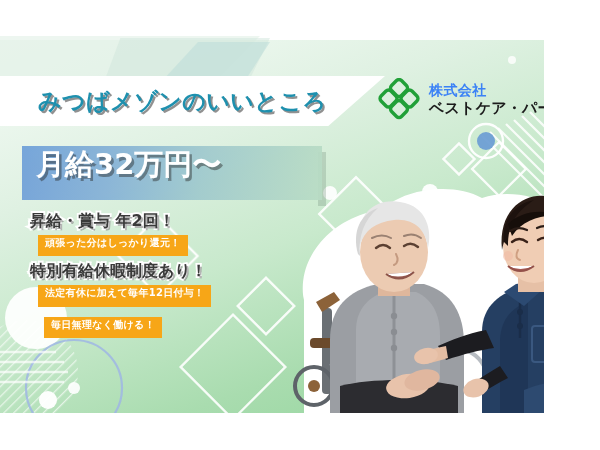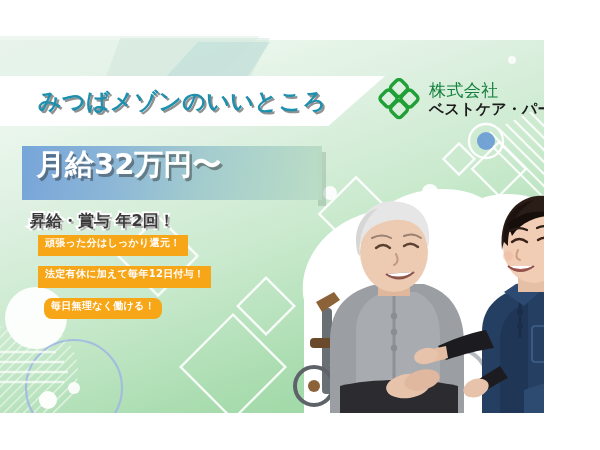--- a/index.html
+++ b/index.html
@@ -80,21 +80,21 @@
   }
 
   
   .logo {
     position: absolute; left: 378px; top: 78px;
     display: flex; align-items: center; gap: 9px;
   }
   .logo-mark { width: 42px; height: 42px; flex: 0 0 42px; }
   .logo-txt { line-height: 1.12; }
   .logo-corp {
-    font-size: 17px; font-weight: 400; color: #15803d; letter-spacing: .4px;
+    font-size: 14px; font-weight: 700; color: #3b82f6; letter-spacing: .4px;
   }
   .logo-name {
     font-size: 15px; font-weight: 700; color: #1b1b1b; letter-spacing: .2px;
     white-space: nowrap;
   }
 
   
   .salary-band {
     position: absolute;
     left: 22px; top: 146px;
@@ -138,21 +138,21 @@
     display: inline-block;
     margin: 3px 0 0 8px;
     padding: 2px 7px 8px 7px;
     background: #f7a617;
     color: #ffffff;
     font-size: 10px; font-weight: 700;
     letter-spacing: .3px;
     white-space: nowrap;
     line-height: 1.15;
   }
-  .benefit-3 .benefit-badge { margin-left: 14px; border-radius: 8px; }
+  .benefit-3 .benefit-badge { margin-left: 14px; }
 
   
   .photo {
     position: absolute;
     left: 286px; top: 180px;
     width: 314px; height: 233px;
     overflow: hidden;
   }
   .photo svg { display: block; }
 </style>
@@ -249,20 +249,21 @@
   <div class="salary-shadow"></div>
   <div class="salary-band"></div>
   <div class="salary-text">月給32万円〜</div>
 
   <div class="benefits">
     <div class="benefit benefit-1">
       <div class="benefit-head">昇給・賞与 年2回！</div>
       <span class="benefit-badge">頑張った分はしっかり還元！</span>
     </div>
     <div class="benefit benefit-2">
+      <div class="benefit-head">特別有給休暇制度あり！</div>
       <span class="benefit-badge">法定有休に加えて毎年12日付与！</span>
     </div>
     <div class="benefit benefit-3">
       <span class="benefit-badge">毎日無理なく働ける！</span>
     </div>
   </div>
 
   <div class="photo">
     <svg width="314" height="233" viewBox="0 0 314 233" xmlns="http://www.w3.org/2000/svg">
       <defs>

